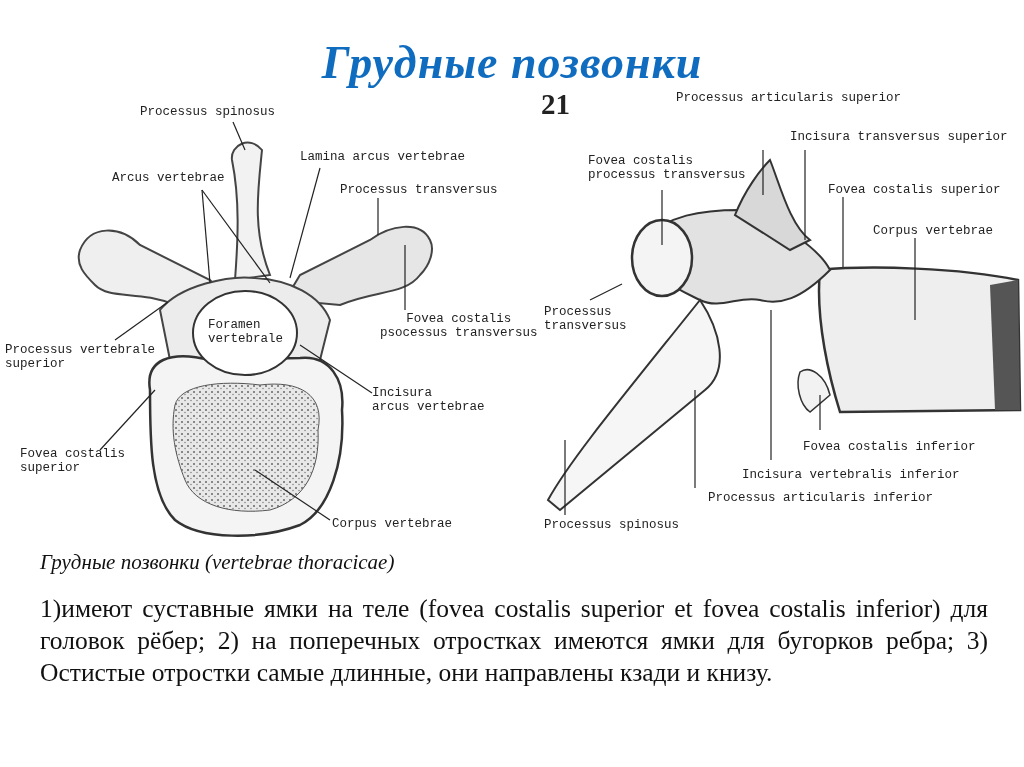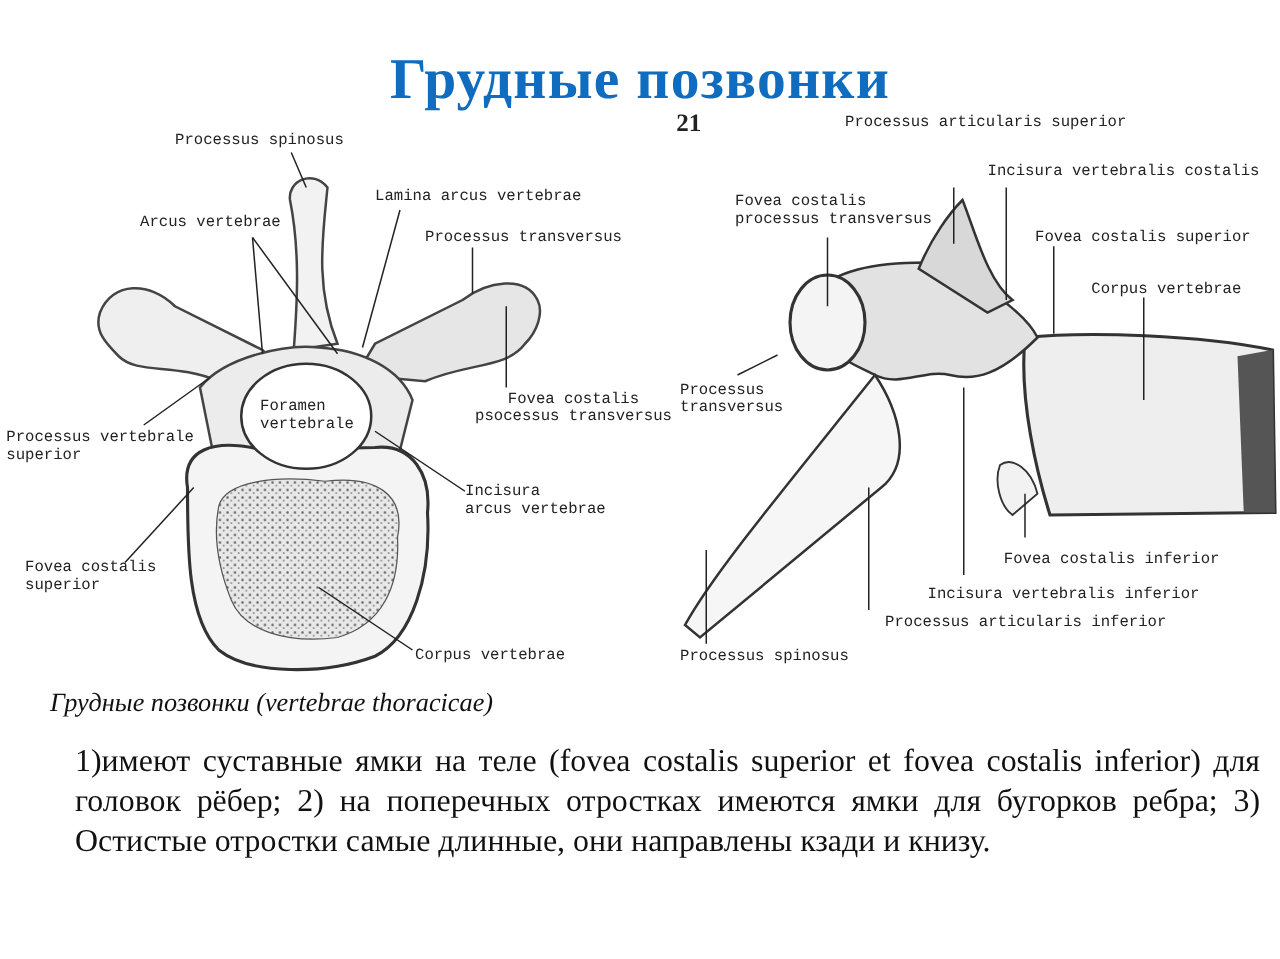--- a/index.html
+++ b/index.html
@@ -1,22 +1,22 @@
 <!DOCTYPE html>
 <html><head>
 <meta charset="utf-8">
 <style>
   html, body { margin:0; padding:0; background:#ffffff; }
   body { width:1024px; height:767px; position:relative; overflow:hidden; font-family:"Liberation Serif", serif; }
-  .title { position:absolute; left:0; width:1024px; top:36px; text-align:center; color:#0f6cbf; font-family:"Liberation Serif", serif; font-weight:bold; font-size:46px; letter-spacing:1px; }
+  .title { position:absolute; left:0; width:1024px; top:36px; text-align:center; color:#0f6cbf; font-family:"Liberation Serif", serif; font-style:italic; font-weight:bold; font-size:46px; letter-spacing:1px; }
   .fig { position:absolute; }
   .lbl { position:absolute; font-family:Liberation Mono, monospace; font-size:12.5px; color:#222; line-height:14px; white-space:nowrap; }
-  .fignum { position:absolute; left:541px; top:88px; font-size:20px; font-weight:bold; color:#222; font-family:"Liberation Serif", serif; }
+  .fignum { position:absolute; left:541px; top:88px; font-size:29px; font-weight:bold; color:#222; font-family:"Liberation Serif", serif; }
   .subtitle { position:absolute; left:40px; top:550px; font-family:"Liberation Serif", serif; font-style:italic; font-size:21px; color:#111; }
-  .body-text { position:absolute; left:40px; top:593px; width:948px; font-family:"Liberation Serif", serif; font-size:25.5px; line-height:32px; color:#111; text-align:justify;margin-left:20px; }
+  .body-text { position:absolute; left:40px; top:593px; width:948px; font-family:"Liberation Serif", serif; font-size:25.5px; line-height:32px; color:#111; text-align:justify; }
 </style>
 </head>
 <body>
 
 <div class="title">Грудные позвонки</div>
 
 <svg class="fig" style="left:0;top:95px" width="540" height="450" viewBox="0 95 540 450">
   <defs>
     <pattern id="spong" width="6" height="6" patternUnits="userSpaceOnUse">
       <rect width="6" height="6" fill="#e8e8e8"></rect>
@@ -101,21 +101,21 @@
     <line x1="915" y1="238" x2="915" y2="320"></line>
     <line x1="590" y1="300" x2="622" y2="284"></line>
     <line x1="820" y1="395" x2="820" y2="430"></line>
     <line x1="771" y1="310" x2="771" y2="460"></line>
     <line x1="695" y1="390" x2="695" y2="488"></line>
     <line x1="565" y1="440" x2="565" y2="515"></line>
   </g>
 </svg>
 
 <div class="lbl" style="left:676px;top:91px">Processus articularis superior</div>
-<div class="lbl" style="left:790px;top:130px">Incisura vertebralis costalis</div>
+<div class="lbl" style="left:790px;top:130px">Incisura transversus superior</div>
 <div class="lbl" style="left:588px;top:154px">
   <div>Fovea costalis</div>
   <div>processus transversus</div>
 </div>
 <div class="lbl" style="left:828px;top:183px">Fovea  costalis superior</div>
 <div class="lbl" style="left:873px;top:224px">Corpus vertebrae</div>
 <div class="lbl" style="left:544px;top:305px">
   <div>Processus</div>
   <div>transversus</div>
 </div>

